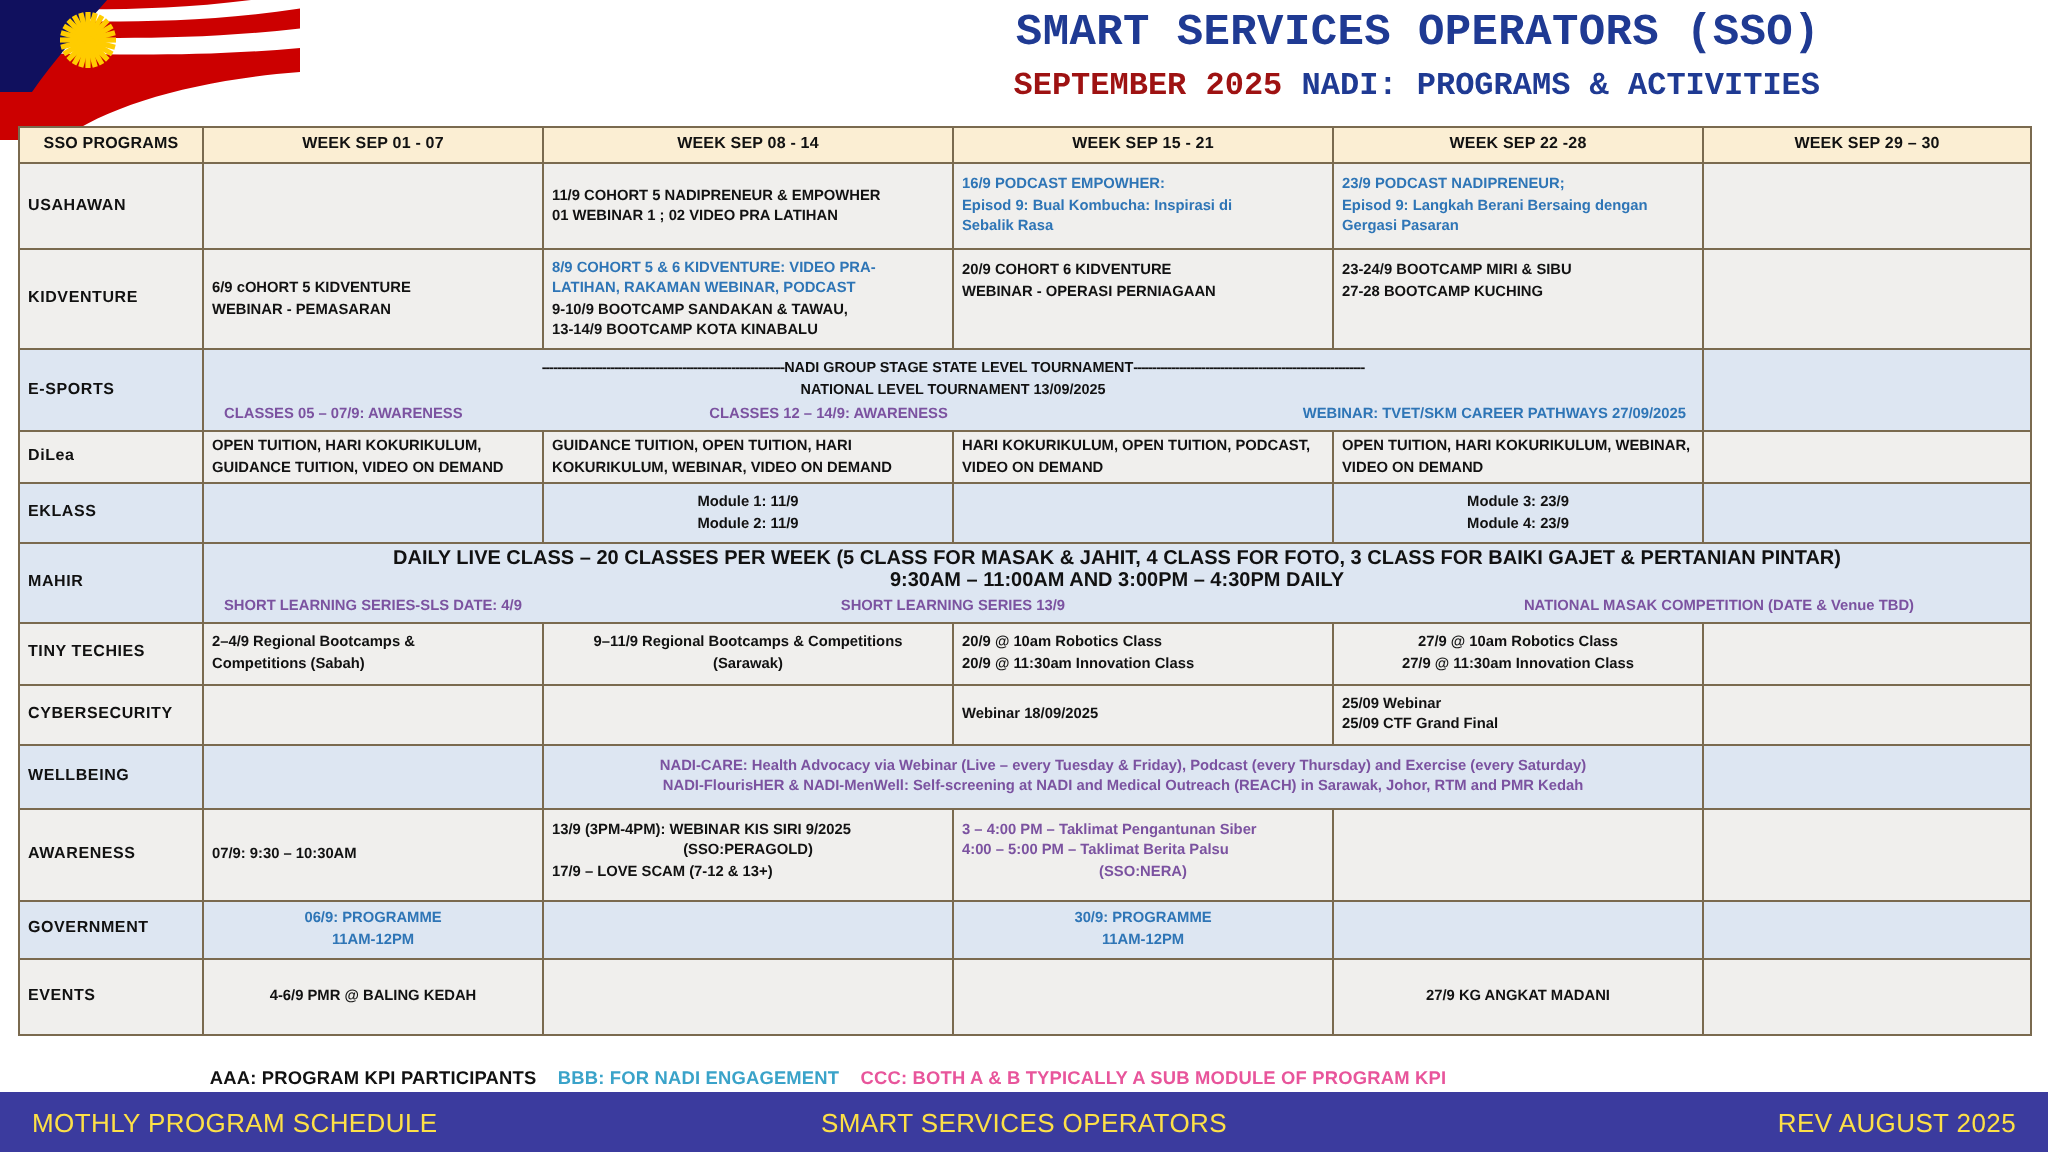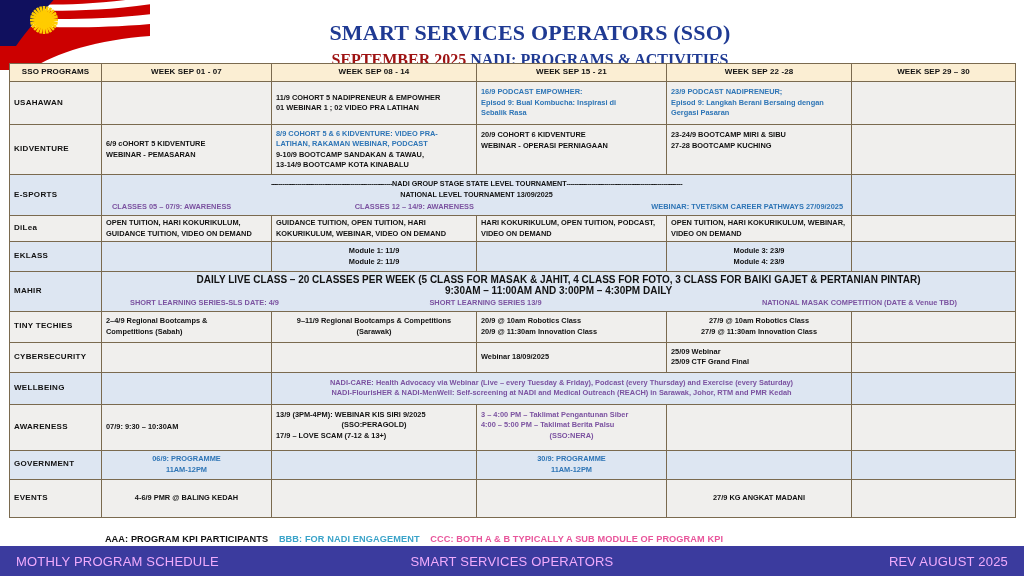--- a/index.html
+++ b/index.html
@@ -21,24 +21,24 @@
     position: absolute;
     left: 0; top: 0;
     width: 150px; height: 70px;
     overflow: hidden;
     pointer-events: none;
   }
 
   
   .title-block {
     position: absolute;
-    left: 150px; top: 20px;
+    left: 150px; top: 4px;
     width: 760px;
-    text-align: center;
-    font-family: Liberation Serif, serif;
+    text-align: right;
+    font-family: Liberation Mono, monospace;
   }
   .title-line1 {
     font-size: 22px;
     font-weight: bold;
     color: #1f3a93;
     letter-spacing: .2px;
     line-height: 26px;
     white-space: nowrap;
   }
   .title-line2 {
@@ -111,21 +111,21 @@
   .lg-a { color: #111111; }
   .lg-b { color: #3aa3c9; }
   .lg-c { color: #e8559b; }
 
   
   .footer {
     position: absolute;
     left: 0; bottom: 0;
     width: 1024px; height: 30px;
     background: #3b3b9e;
-    color: #f0abfc;
+    color: #fde047;
     display: flex;
     align-items: center;
     font-size: 13px;
     letter-spacing: .2px;
   }
   .footer .f-left   { position: absolute; left: 16px; }
   .footer .f-center { width: 100%; text-align: center; }
   .footer .f-right  { position: absolute; right: 16px; }
 
   
@@ -325,21 +325,21 @@
         </td>
         <td></td>
       </tr>
 
       <tr class="rb-blue" style="height:37px">
         <td class="rowlab">MAHIR</td>
         <td colspan="5" class="esports-cell">
           <div class="mahir-top">DAILY LIVE CLASS – 20 CLASSES PER WEEK (5 CLASS FOR MASAK &amp; JAHIT, 4 CLASS FOR FOTO, 3 CLASS FOR BAIKI GAJET &amp; PERTANIAN PINTAR)</div>
           <div class="mahir-top">9:30AM – 11:00AM AND 3:00PM – 4:30PM DAILY</div>
           <div class="mahir-bottom">
-            <div class="t-purple" style="margin-left:24px">SHORT LEARNING SERIES-SLS DATE: 4/9</div>
+            <div class="t-purple" style="margin-left:6px">SHORT LEARNING SERIES-SLS DATE: 4/9</div>
             <div class="t-purple" style="margin-left:-70px">SHORT LEARNING SERIES 13/9</div>
             <div class="t-purple" style="margin-right:54px">NATIONAL MASAK COMPETITION (DATE &amp; Venue TBD)</div>
           </div>
         </td>
       </tr>
 
       <tr class="rb-grey" style="height:31px">
         <td class="rowlab">TINY TECHIES</td>
         <td class="l">
           <span class="sub t-dark">2–4/9  Regional Bootcamps &amp;</span>

